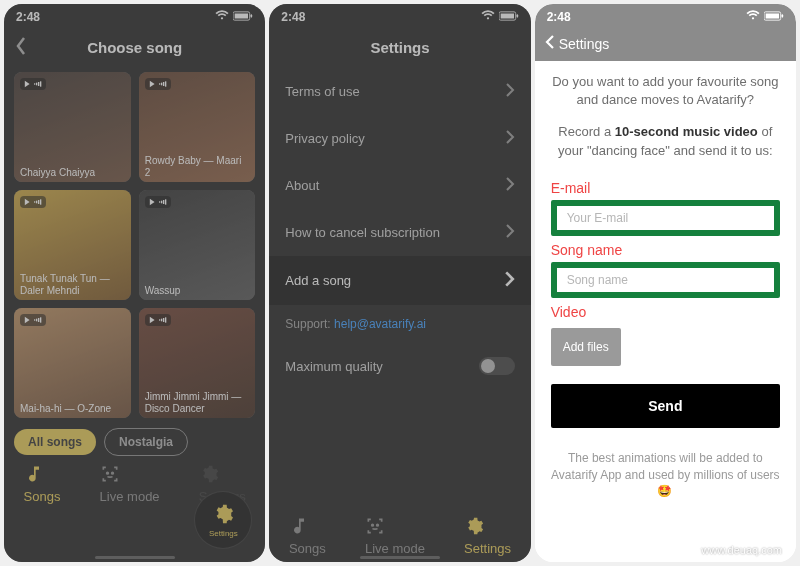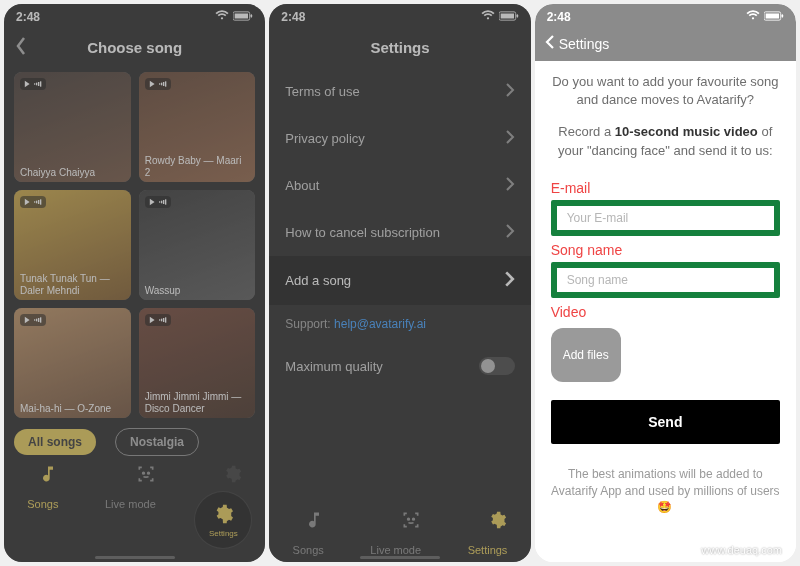--- a/index.html
+++ b/index.html
@@ -11,26 +11,26 @@
   .header { display: flex; align-items: center; justify-content: center; position: relative; height: 34px; color: #fff; font-size: 15px; font-weight: 600; }
   .back { position: absolute; left: 10px; top: 6px; color: #b0b0b0; }
   .back svg { width: 14px; height: 20px; }
   
   .songs-grid { display: grid; grid-template-columns: 1fr 1fr; gap: 8px; padding: 8px 10px 0 10px; }
   .song-card { position: relative; height: 110px; border-radius: 8px; overflow: hidden; background: #555; }
   .song-card .thumb { position: absolute; inset: 0; }
   .song-card .badge { position: absolute; top: 6px; left: 6px; background: rgba(0,0,0,0.55); border-radius: 4px; padding: 2px 4px; display: flex; align-items: center; gap: 2px; }
   .song-card .badge svg { width: 8px; height: 8px; }
   .song-card .caption { position: absolute; bottom: 4px; left: 6px; right: 6px; color: #fff; font-size: 10px; line-height: 1.15; }
-  .chips { display: flex; gap: 19px; padding: 10px 10px 4px 10px; align-items: center; }
+  .chips { display: flex; gap: 8px; padding: 10px 10px 4px 10px; align-items: center; }
   .chip { border-radius: 16px; padding: 6px 14px; font-size: 12px; font-weight: 600; }
   .chip.sel { background: #e6c94f; color: #2a2a2a; }
   .chip.unsel { border: 1px solid #888; color: #b0b0b0; }
   .tabbar { display: flex; justify-content: space-around; align-items: center; padding: 4px 0 6px; position: relative; }
-  .tab { display: flex; flex-direction: column; align-items: flex-end; gap: 12px; color: #8a8a8a; font-size: 11px; }
+  .tab { display: flex; flex-direction: column; align-items: flex-start; gap: 2px; color: #8a8a8a; font-size: 13px; }
   .tab.active { color: #e6c94f; }
   .tab svg { width: 20px; height: 20px; }
   .fab { position: absolute; right: 14px; bottom: 14px; width: 56px; height: 56px; border-radius: 50%; background: #0c0c0c; display: flex; flex-direction: column; align-items: center; justify-content: center; color: #e6c94f; font-size: 8px; gap: 2px; box-shadow: 0 0 0 1px #2a2a2a; }
   .home-ind { position: absolute; bottom: 3px; left: 50%; transform: translateX(-50%); width: 80px; height: 3px; border-radius: 2px; background: #5a5a5a; }
   
   .settings-list { padding-top: 4px; }
   .srow { display: flex; justify-content: space-between; align-items: center; padding: 14px 16px; color: #cfcfcf; font-size: 13px; }
   .srow.hl { background: #0b0b0b; color: #fff; }
   .chev { color: #969696; }
   .srow.hl .chev { color: #fff; }
@@ -39,21 +39,21 @@
   .switch { width: 36px; height: 18px; border-radius: 9px; background: #3b3b3b; position: relative; }
   .switch .knob { position: absolute; left: 2px; top: 2px; width: 14px; height: 14px; border-radius: 50%; background: #b8b8b8; }
   .hdr3 { display: flex; align-items: center; gap: 4px; padding: 4px 10px 8px 10px; color: #fff; font-size: 14px; background: transparent; }
   .content3 { background: #fff; flex: 1; padding: 12px 16px; color: #6e6e6e; display: flex; flex-direction: column; }
   .intro { text-align: center; font-size: 13px; line-height: 1.4; margin-bottom: 14px; }
   .instr { text-align: center; font-size: 13px; line-height: 1.4; margin-bottom: 14px; }
   .instr b { color: #333; font-weight: 700; }
   .flabel { font-size: 14px; color: #ef4444; margin: 6px 0 4px; }
   .tinput { width: 100%; border: 6px solid #15803d; border-radius: 2px; height: 36px; padding: 0 10px; font-size: 12px; color: #333; }
   .tinput::placeholder { color: #b6b6b6; }
-  .addfiles { display: inline-block; background: #9a9a9a; color: #fff; font-size: 12px; padding: 20px 12px; border-radius: 12px; margin-top: 4px; }
+  .addfiles { display: inline-block; background: #9a9a9a; color: #fff; font-size: 12px; padding: 12px 12px; border-radius: 2px; margin-top: 4px; }
   .sendbtn { background: #000; color: #fff; text-align: center; padding: 14px 0; font-size: 14px; font-weight: 600; margin-top: 18px; border-radius: 2px; }
   .footnote { text-align: center; font-size: 12px; color: #9a9a9a; line-height: 1.4; margin-top: 22px; }
   .topbar3 { background: #8b8b8b; border-radius: 18px 18px 0 0; }
   .watermark { position: absolute; bottom: 10px; right: 18px; color: #fff; font-size: 11px; opacity: 0.85; z-index: 5; text-shadow: 0 0 2px rgba(0,0,0,0.6); }
 </style>
 </head>
 <body>
 
 <div class="phone dim">
   <div class="statusbar">

